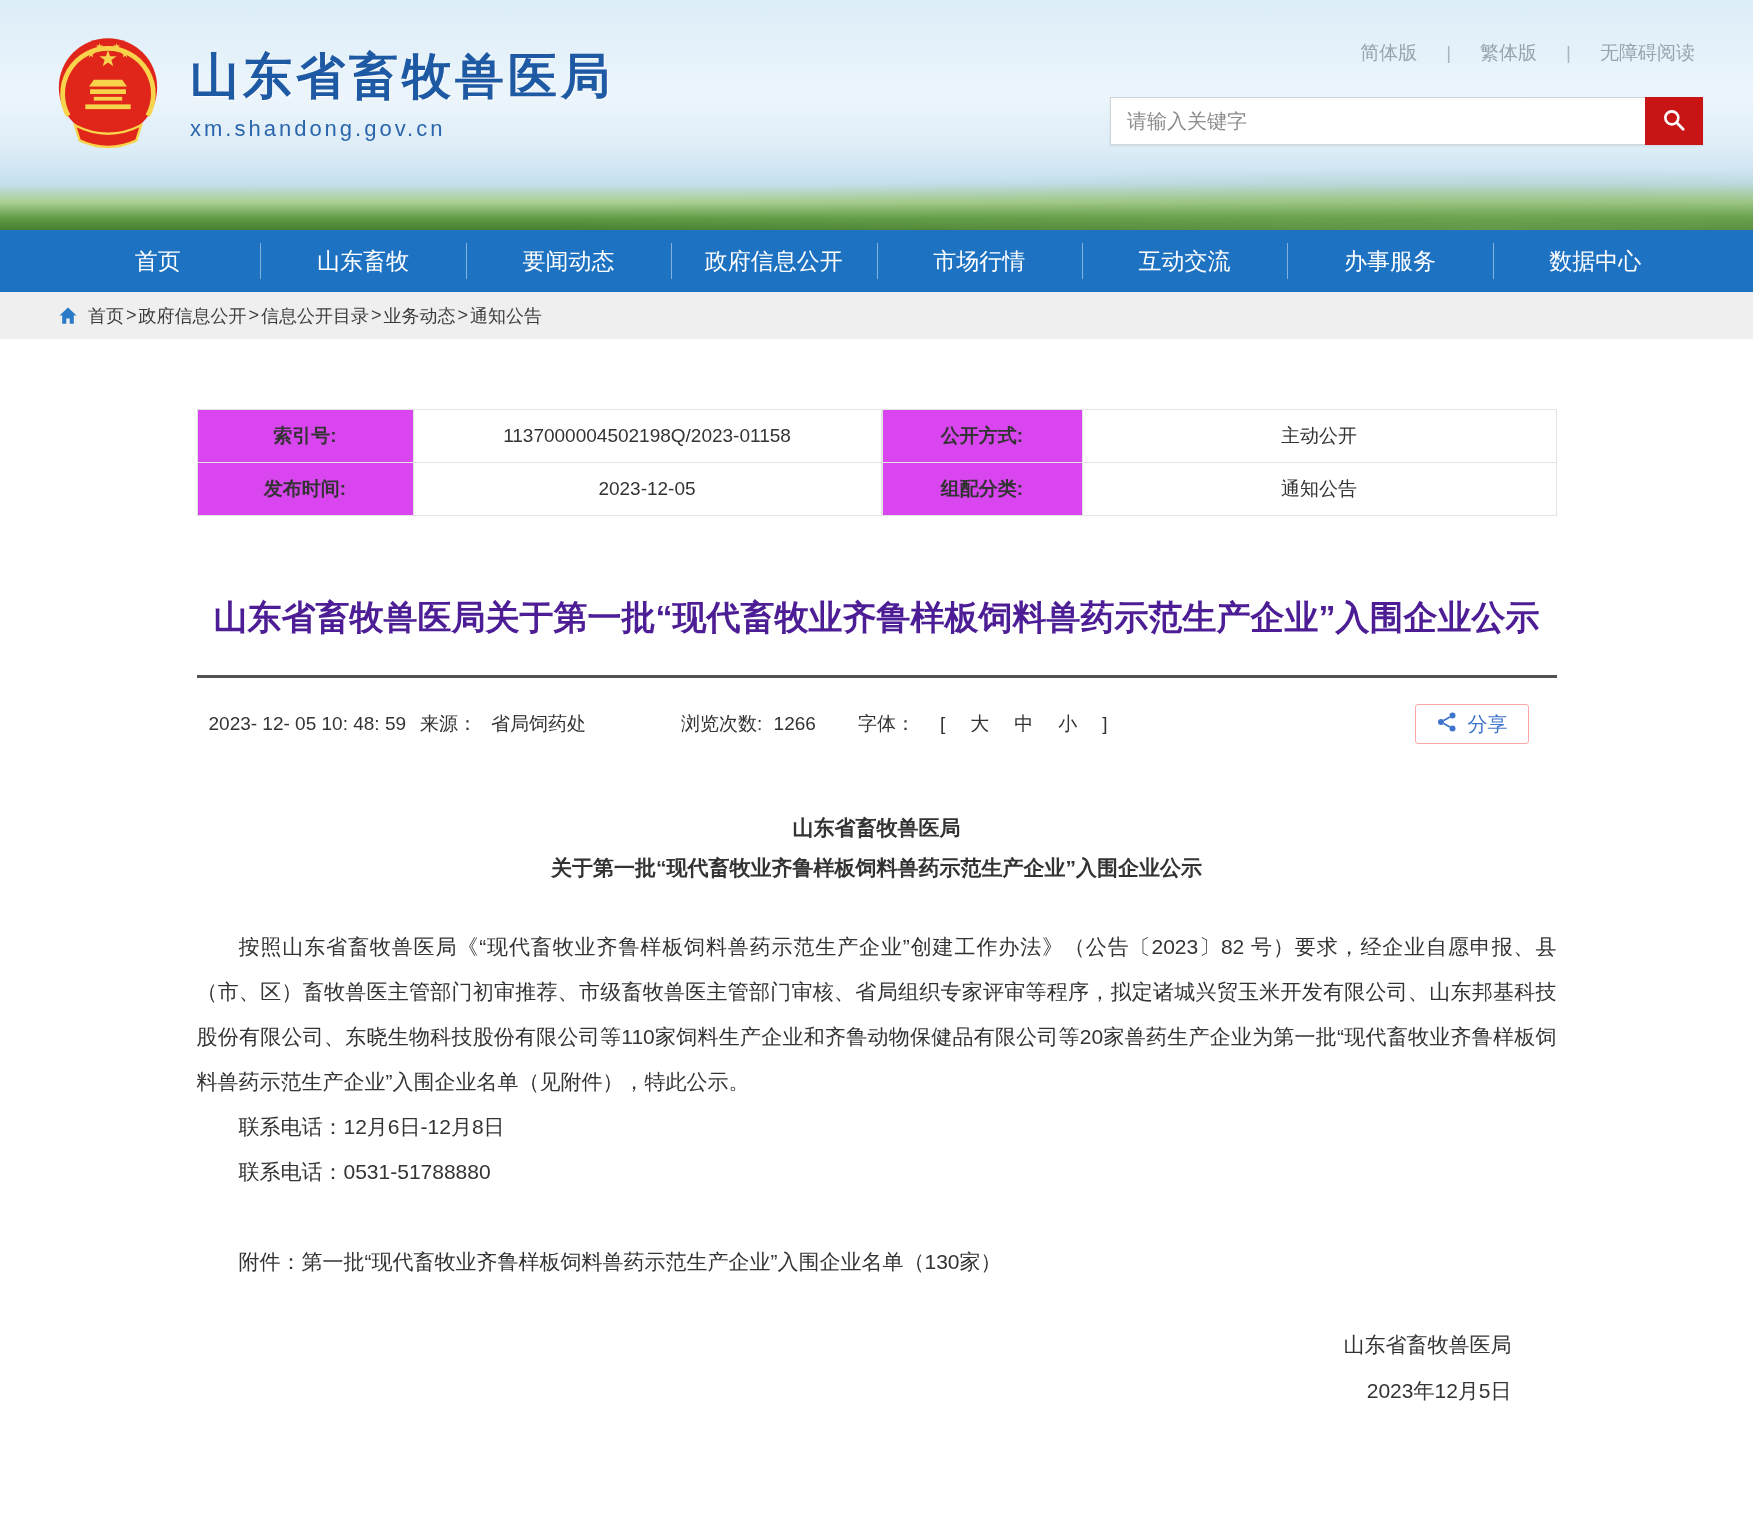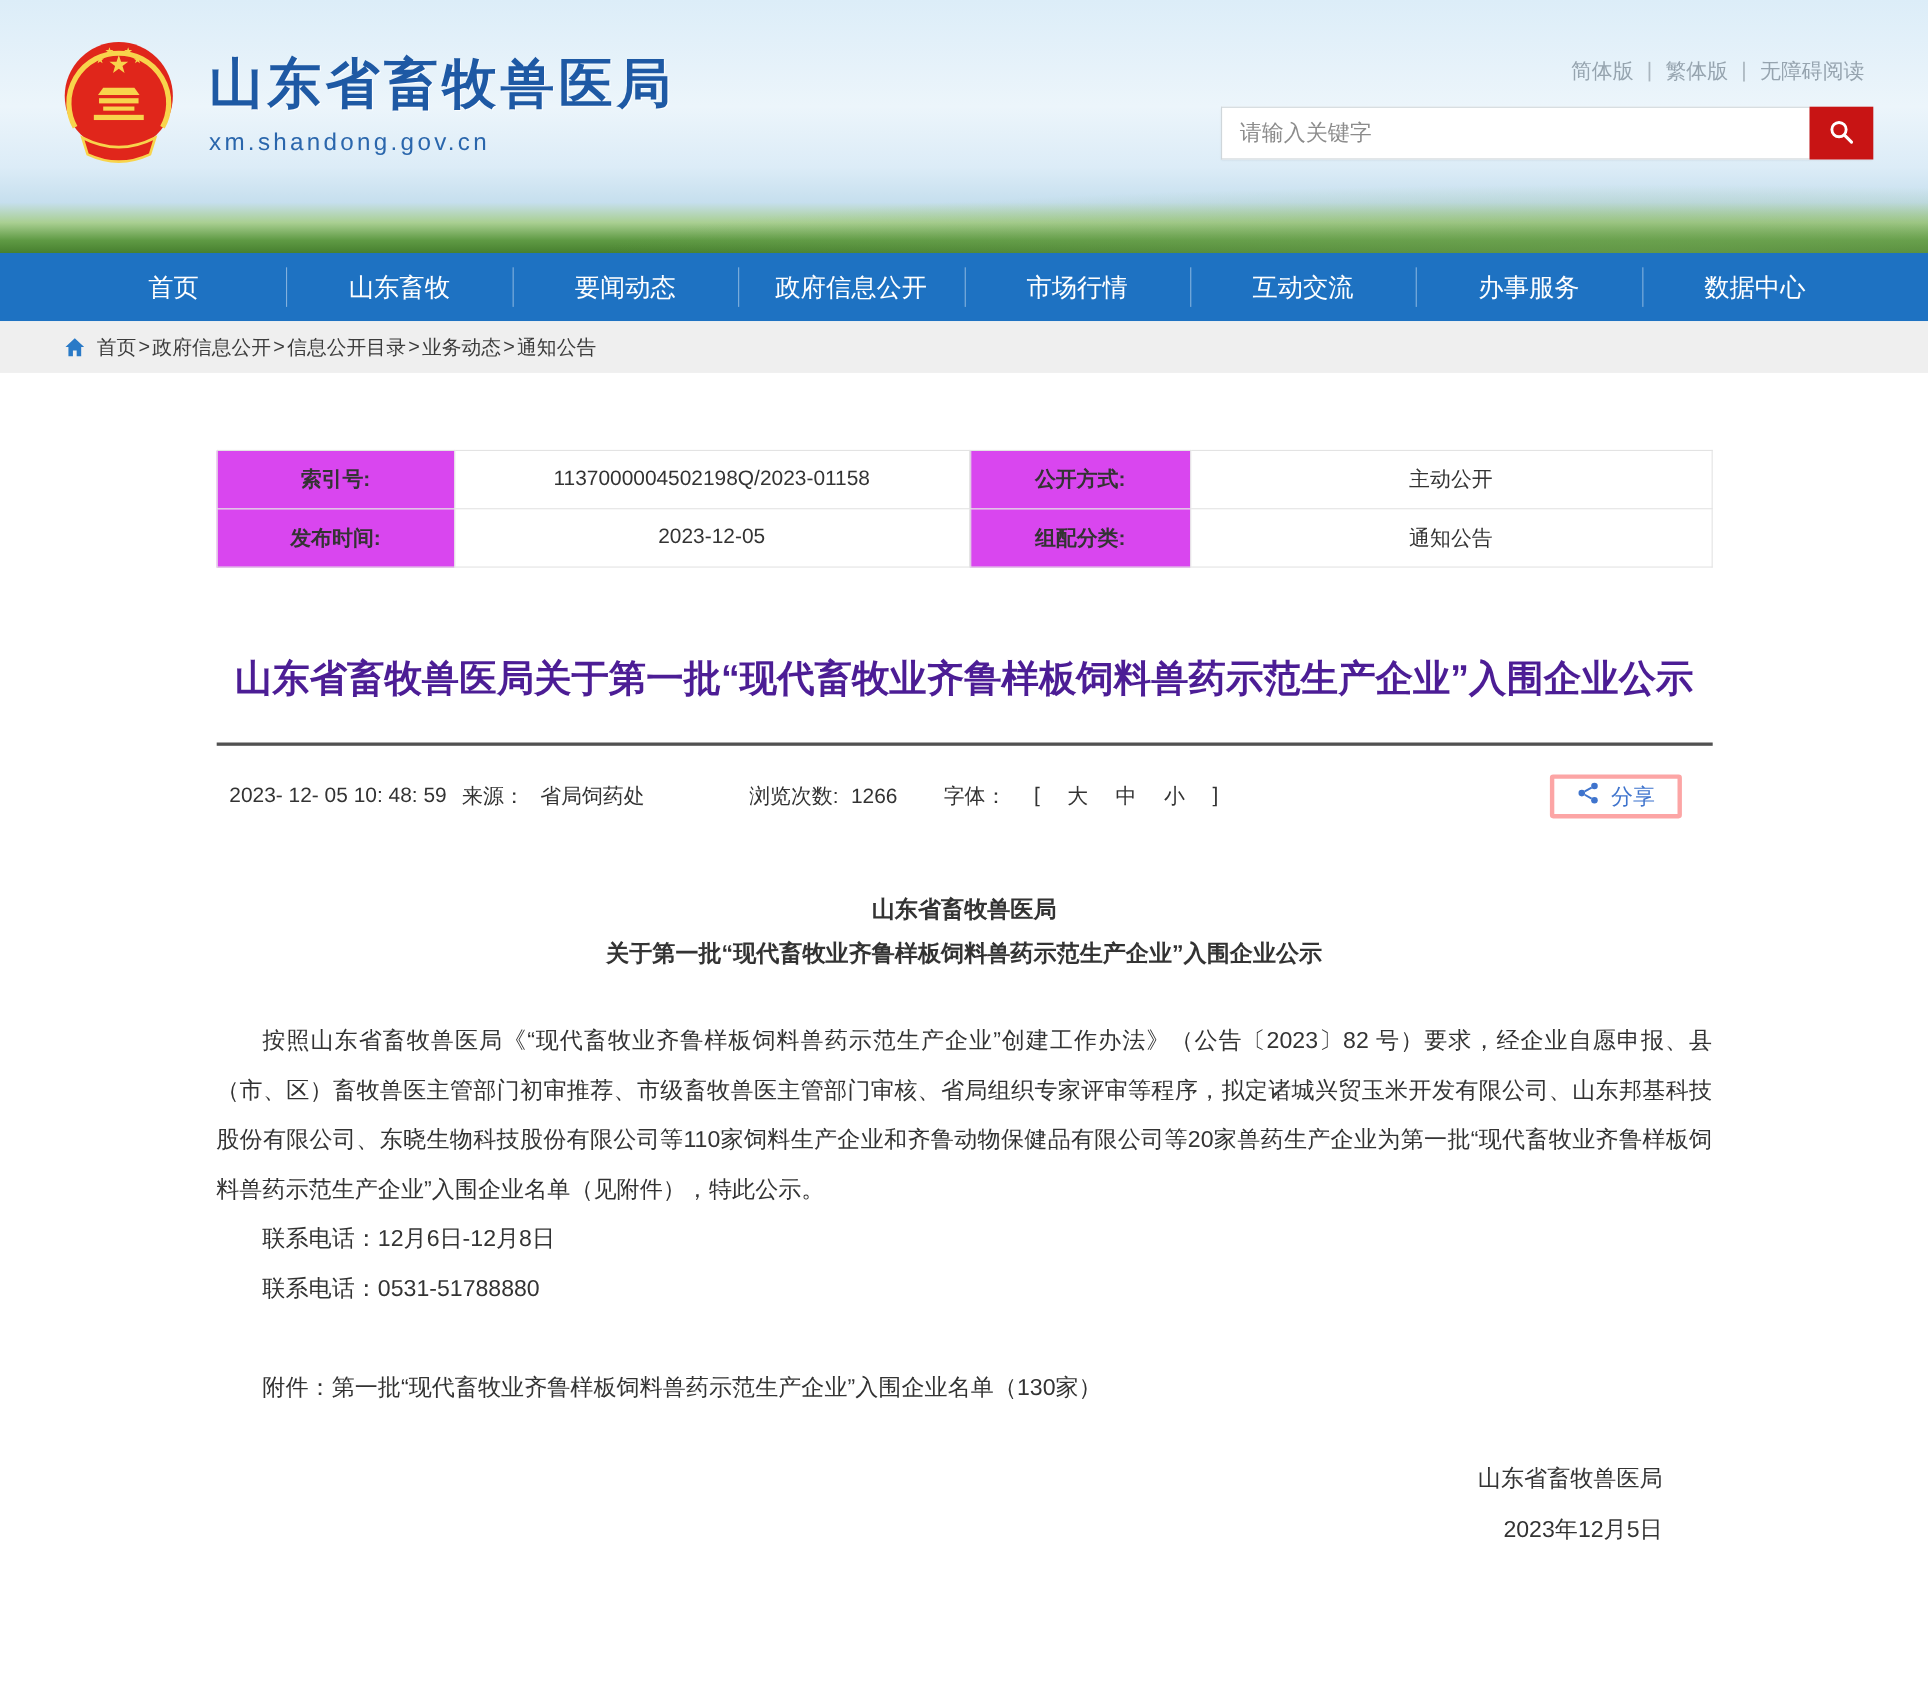--- a/index.html
+++ b/index.html
@@ -15,21 +15,21 @@
   .header {
     position:relative; height:230px;
     background:
       radial-gradient(120% 60% at 85% 100%, rgba(120,170,90,.55) 0%, rgba(120,170,90,0) 45%),
       linear-gradient(180deg,#dcedf8 0%, #ecf5fb 42%, #dcecf7 66%, #c6dfee 80%, #a9cf92 88%, #5f9a44 95%, #47802f 100%);
   }
   .logo-area { position:absolute; left:56px; top:34px; display:flex; align-items:center; gap:30px; cursor:pointer; }
   .site-name { font-size:49px; font-weight:bold; color:#1e59a4; letter-spacing:4px; line-height:1.1;
                text-shadow:1px 1px 0 rgba(255,255,255,.8); }
   .site-url  { font-size:22px; color:#2a66ac; letter-spacing:3px; margin-top:12px; }
-  .top-links { position:absolute; top:52px; right:58px; display:flex; align-items:center; gap:12px;
+  .top-links { position:absolute; top:40px; right:58px; display:flex; align-items:center; gap:29px;
                font-size:19px; color:#96a4af;text-align:right; }
   .top-links .lnk { cursor:pointer; }
   .top-links .sep { color:#aab6bf; }
   .search-bar { position:absolute; top:97px; right:50px; width:593px; height:48px; display:flex;
                 box-shadow:0 1px 2px rgba(0,0,0,.08); }
   .search-input { flex:1; border:1px solid #cfd6da; border-right:none; padding:0 16px;
                   font-size:20px; color:#701a75; outline:none; font-family:inherit; background:#fff; }
   .search-input::placeholder { color:#8c8c8c; }
   .search-btn { width:58px; background:#c81414; border:none; cursor:pointer;
                 display:flex; align-items:center; justify-content:center; }
@@ -65,21 +65,21 @@
                    font-size:34px; font-weight:bold; color:#4c1d95; text-align:center; line-height:55px; }
 
   .meta { margin-top:26px; display:flex; align-items:center; font-size:19px; color:#333; padding-left:12px; }
   .meta .src-lbl { margin-left:14px; }
   .meta .src-val { margin-left:14px; }
   .meta .views-grp { margin-left:95px; }
   .meta .views-val { margin-left:6px; }
   .meta .font-grp { margin-left:42px; display:flex; align-items:center; gap:25px; }
   .meta .fopt { cursor:pointer; }
   .share-btn { margin-left:auto; margin-right:28px; display:flex; align-items:center; gap:10px;
-               border:4px solid #fca5a5; background:#fff; padding:0 20px; height:40px;
+               border:1px solid #fca5a5; background:#fff; padding:0 20px; height:40px;
                border-radius:3px; color:#3f74cd; font-size:20px; cursor:pointer; font-family:inherit; }
 
   .body-text { margin-top:64px; font-size:21px; color:#333; }
   .center-bold { text-align:center; font-weight:bold; line-height:40px; }
   .para { margin:36px 0 0 0; line-height:45px; text-align:justify; text-indent:2em; }
   .iline { line-height:45px; text-indent:2em; }
   .attach { margin-top:45px; line-height:45px; text-indent:2em; cursor:pointer; }
   .sign { margin-top:38px; text-align:right; padding-right:45px; line-height:46px; }
 </style>
 </head>

